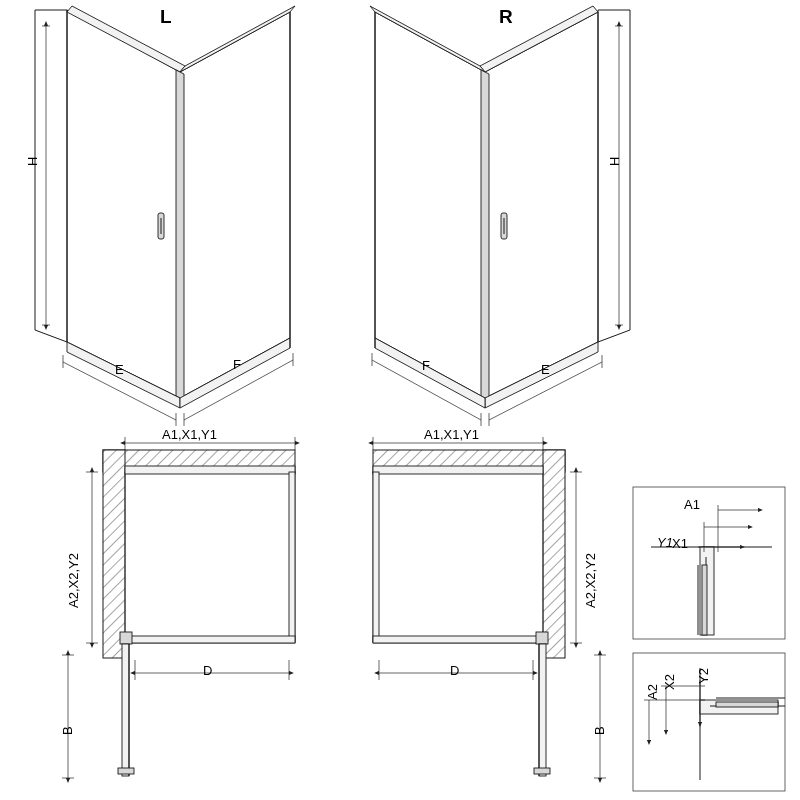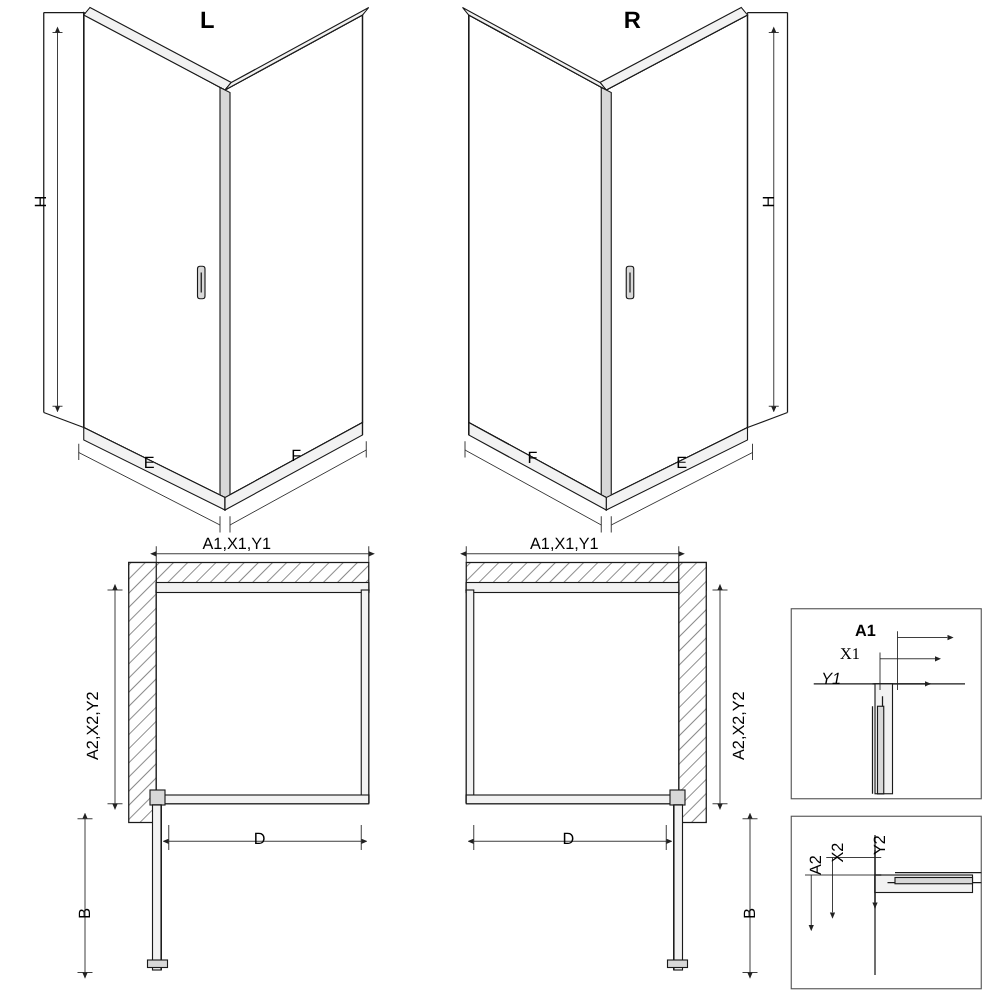--- a/index.html
+++ b/index.html
@@ -319,21 +319,21 @@
   <div style="position:absolute;left:583px;top:608px;transform:rotate(-90deg);transform-origin:left top;" class="lbl">A2,X2,Y2</div>
 
   <div style="position:absolute;left:203px;top:663px;" class="lbl">D</div>
 
   <div style="position:absolute;left:450px;top:663px;" class="lbl">D</div>
 
   <div style="position:absolute;left:60px;top:735px;transform:rotate(-90deg);transform-origin:left top;" class="lbl">B</div>
 
   <div style="position:absolute;left:592px;top:735px;transform:rotate(-90deg);transform-origin:left top;" class="lbl">B</div>
 
-  <div style="position:absolute;left:684px;top:497px;font-weight:bold;" class="lbl">A1</div>
-  <div style="position:absolute;left:672px;top:515px;font-family:Liberation Serif, serif;" class="lbl">X1</div>
+  <div style="position:absolute;left:684px;top:497px;" class="lbl">A1</div>
+  <div style="position:absolute;left:672px;top:536px;" class="lbl">X1</div>
   <div style="position:absolute;left:657px;top:535px;font-style:italic;" class="lbl">Y1</div>
 
   <div style="position:absolute;left:645px;top:700px;transform:rotate(-90deg);transform-origin:left top;" class="lbl">A2</div>
   <div style="position:absolute;left:662px;top:690px;transform:rotate(-90deg);transform-origin:left top;" class="lbl">X2</div>
   <div style="position:absolute;left:696px;top:684px;transform:rotate(-90deg);transform-origin:left top;" class="lbl">Y2</div>
 
 </div>
 
 </body></html>

